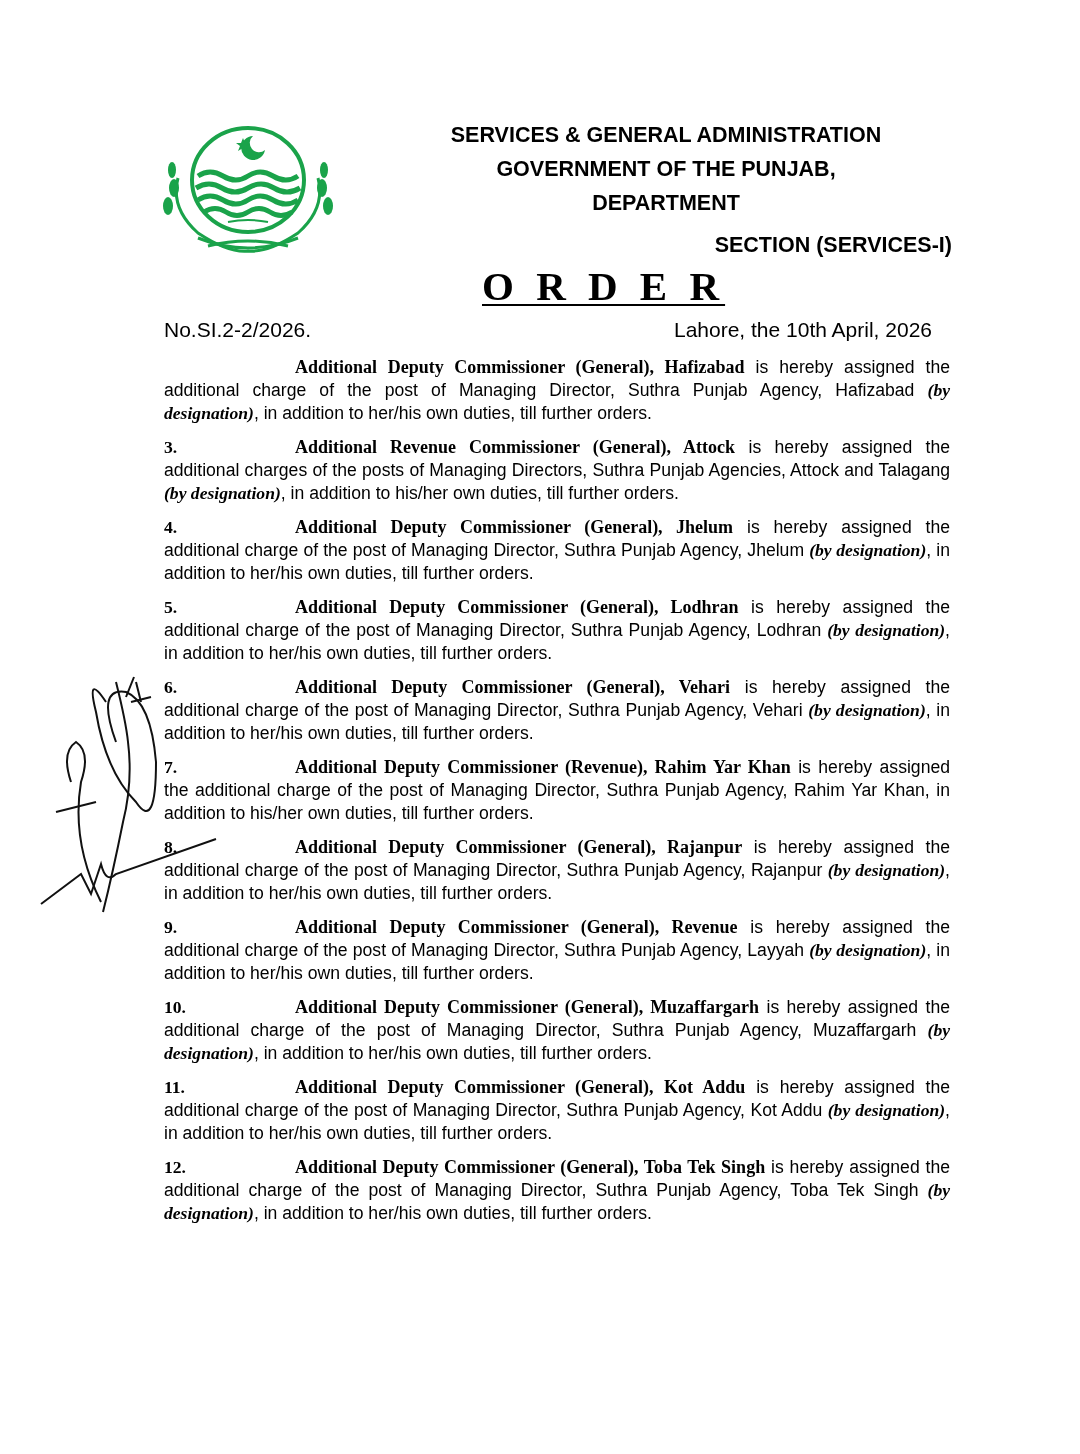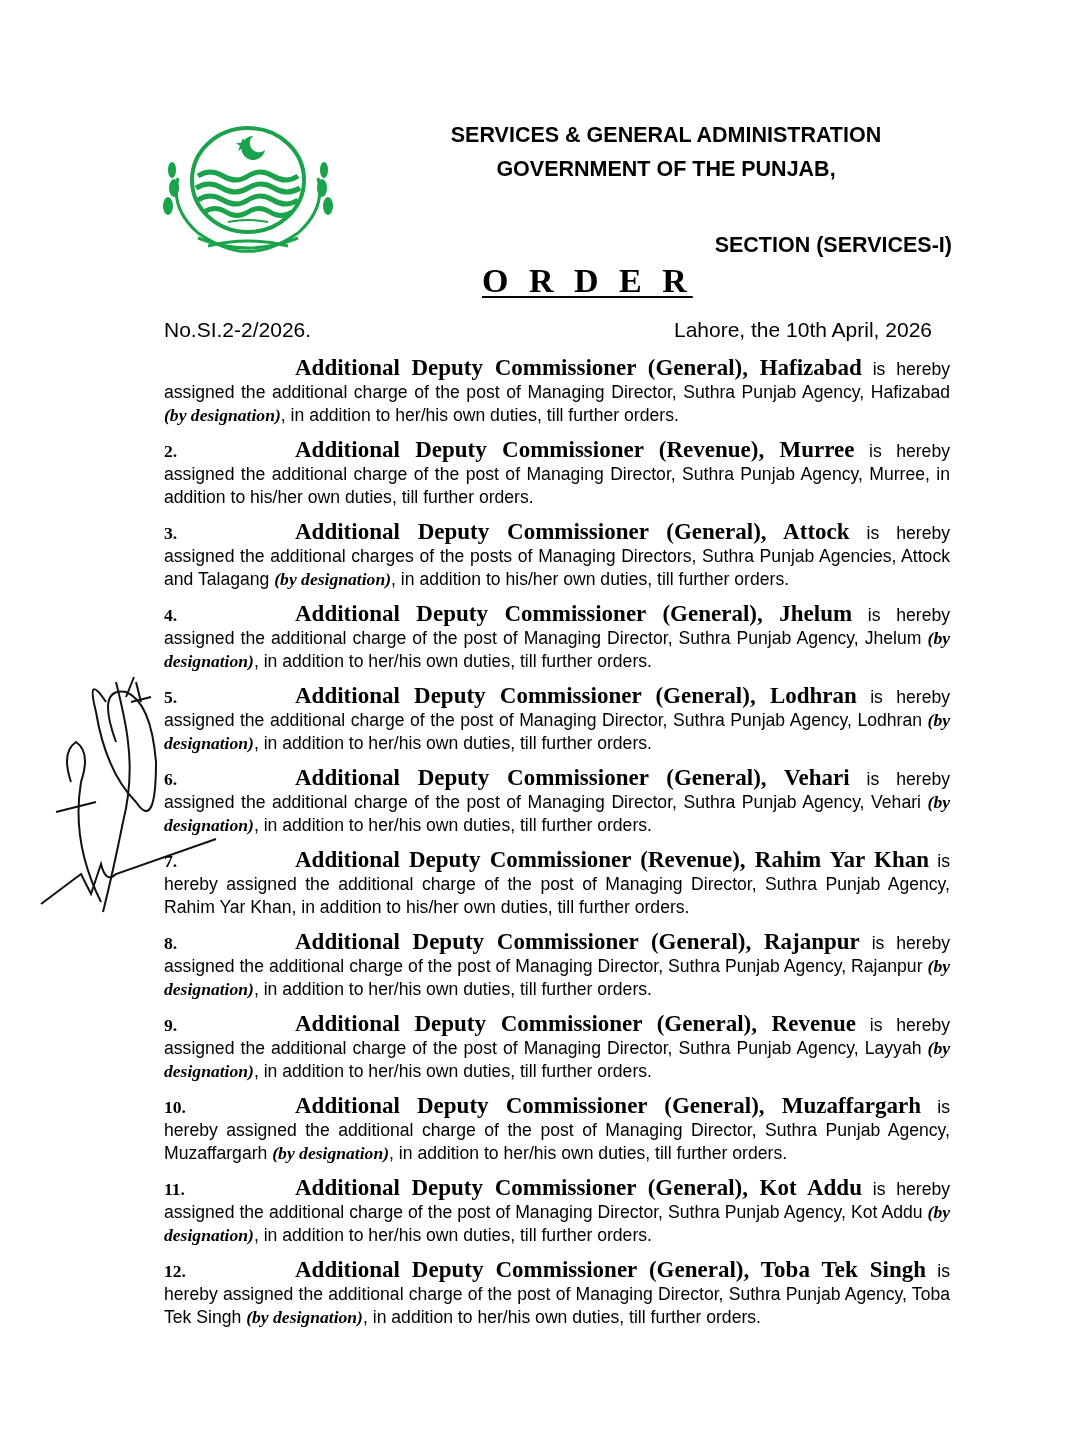--- a/index.html
+++ b/index.html
@@ -3,28 +3,28 @@
 <meta charset="utf-8">
 <style>
   html, body { margin: 0; padding: 0; background: #ffffff; }
   body { width: 1080px; height: 1454px; position: relative; overflow: hidden; color: #000; }
   .logo { position: absolute; left: 158px; top: 118px; width: 180px; height: 140px; }
   .hdr { position: absolute; left: 380px; width: 572px; text-align: center;
          font-family: "Liberation Sans", sans-serif; font-weight: bold; font-size: 21.5px; line-height: 34px; }
   .hdr1 { top: 118px; }
   .hdr2 { top: 228px; text-align: right; }
   .order { position: absolute; left: 482px; top: 262px; font-family: "Liberation Serif", serif;
-           font-weight: bold; font-size: 34px; letter-spacing: 6px; text-decoration: underline;
+           font-weight: bold; font-size: 41px; letter-spacing: 6px; text-decoration: underline;
            text-decoration-thickness: 2px; text-underline-offset: 4px; }
   .refline { position: absolute; left: 164px; top: 318px; width: 768px;
              font-family: "Liberation Sans", sans-serif; font-size: 21px; display: flex; justify-content: space-between; }
   .body { position: absolute; left: 164px; top: 356px; width: 786px; }
   .para { font-family: "Liberation Sans", sans-serif; font-size: 17.6px; line-height: 23px;
           text-align: justify; margin: 0 0 11px 0; }
-  .para b.s { font-family: "Liberation Serif", serif; font-weight: bold; font-size: 23px; }
+  .para b.s { font-family: "Liberation Serif", serif; font-weight: bold; font-size: 18px; }
   .para .num { font-family: "Liberation Serif", serif; font-weight: bold; display: inline-block; width: 131px; }
   .para .indent { display: inline-block; width: 131px; }
   .para i.d { font-family: "Liberation Serif", serif; font-weight: bold; font-style: italic; }
   .sig { position: absolute; left: 36px; top: 672px; width: 200px; height: 250px; }
 </style>
 </head>
 <body>
 
 <svg class="logo" viewBox="0 0 180 140">
   <g fill="none" stroke="#1aa34a">
@@ -46,20 +46,21 @@
     <ellipse cx="164" cy="70" rx="5" ry="9"></ellipse>
       <ellipse cx="170" cy="88" rx="5" ry="9"></ellipse>
       <ellipse cx="166" cy="52" rx="4" ry="8"></ellipse>
   </g>
   <path d="M70 104 q20 -4 40 0" stroke="#1aa34a" stroke-width="2" fill="none"></path>
 </svg>
 
 <div class="hdr hdr1">
   <div>SERVICES &amp; GENERAL ADMINISTRATION</div>
   <div>GOVERNMENT OF THE PUNJAB,</div>
+  <div>DEPARTMENT</div>
 </div>
 <div class="hdr hdr2">SECTION (SERVICES-I)</div>
 <div class="order">O R D E R</div>
 
 <div class="refline">
   <span>No.SI.2-2/2026.</span>
   <span>Lahore, the 10th April, 2026</span>
 </div>
 
 <svg class="sig" viewBox="0 0 200 250" fill="none" stroke="#111" stroke-width="2">
@@ -67,23 +68,22 @@
   <path d="M80 10 q10 40 12 60 q5 40 -5 80 q-10 50 -20 90"></path>
   <path d="M35 110 q-10 -30 5 -40 q15 10 5 40 q-10 60 20 120"></path>
   <path d="M20 140 l40 -10"></path>
   <path d="M5 232 l40 -30 l10 20 l10 -30 q5 20 15 10 l100 -35"></path>
   <path d="M90 25 l8 -20 M95 30 l20 -5 M100 10 l5 20"></path>
 </svg>
 
 <div class="body">
   <p class="para"><span class="indent"></span><b class="s">Additional Deputy Commissioner (General), Hafizabad</b><span> is hereby assigned the additional charge of the post of Managing Director, Suthra Punjab Agency, Hafizabad </span><i class="d">(by designation)</i><span>, in addition to her/his own duties, till further orders.</span></p>
 
-  <p class="para"><span class="num">2.</span><b class="s">Additional Deputy Commissioner (Revenue), Murree</b><span> is hereby assigned the additional charge of the post of Managing Director, Suthra Punjab Agency, Murree, in addition to his/her own duties, till further orders.</span></p>
 
-  <p class="para"><span class="num">3.</span><b class="s">Additional Deputy Commissioner (General), Attock</b><span> is hereby assigned the additional charges of the posts of Managing Directors, Suthra Punjab Agencies, Attock and Talagang </span><i class="d">(by designation)</i><span>, in addition to his/her own duties, till further orders.</span></p>
+  <p class="para"><span class="num">3.</span><b class="s">Additional Revenue Commissioner (General), Attock</b><span> is hereby assigned the additional charges of the posts of Managing Directors, Suthra Punjab Agencies, Attock and Talagang </span><i class="d">(by designation)</i><span>, in addition to his/her own duties, till further orders.</span></p>
 
   <p class="para"><span class="num">4.</span><b class="s">Additional Deputy Commissioner (General), Jhelum</b><span> is hereby assigned the additional charge of the post of Managing Director, Suthra Punjab Agency, Jhelum </span><i class="d">(by designation)</i><span>, in addition to her/his own duties, till further orders.</span></p>
 
   <p class="para"><span class="num">5.</span><b class="s">Additional Deputy Commissioner (General), Lodhran</b><span> is hereby assigned the additional charge of the post of Managing Director, Suthra Punjab Agency, Lodhran </span><i class="d">(by designation)</i><span>, in addition to her/his own duties, till further orders.</span></p>
 
   <p class="para"><span class="num">6.</span><b class="s">Additional Deputy Commissioner (General), Vehari</b><span> is hereby assigned the additional charge of the post of Managing Director, Suthra Punjab Agency, Vehari </span><i class="d">(by designation)</i><span>, in addition to her/his own duties, till further orders.</span></p>
 
   <p class="para"><span class="num">7.</span><b class="s">Additional Deputy Commissioner (Revenue), Rahim Yar Khan</b><span> is hereby assigned the additional charge of the post of Managing Director, Suthra Punjab Agency, Rahim Yar Khan, in addition to his/her own duties, till further orders.</span></p>
 
   <p class="para"><span class="num">8.</span><b class="s">Additional Deputy Commissioner (General), Rajanpur</b><span> is hereby assigned the additional charge of the post of Managing Director, Suthra Punjab Agency, Rajanpur </span><i class="d">(by designation)</i><span>, in addition to her/his own duties, till further orders.</span></p>

